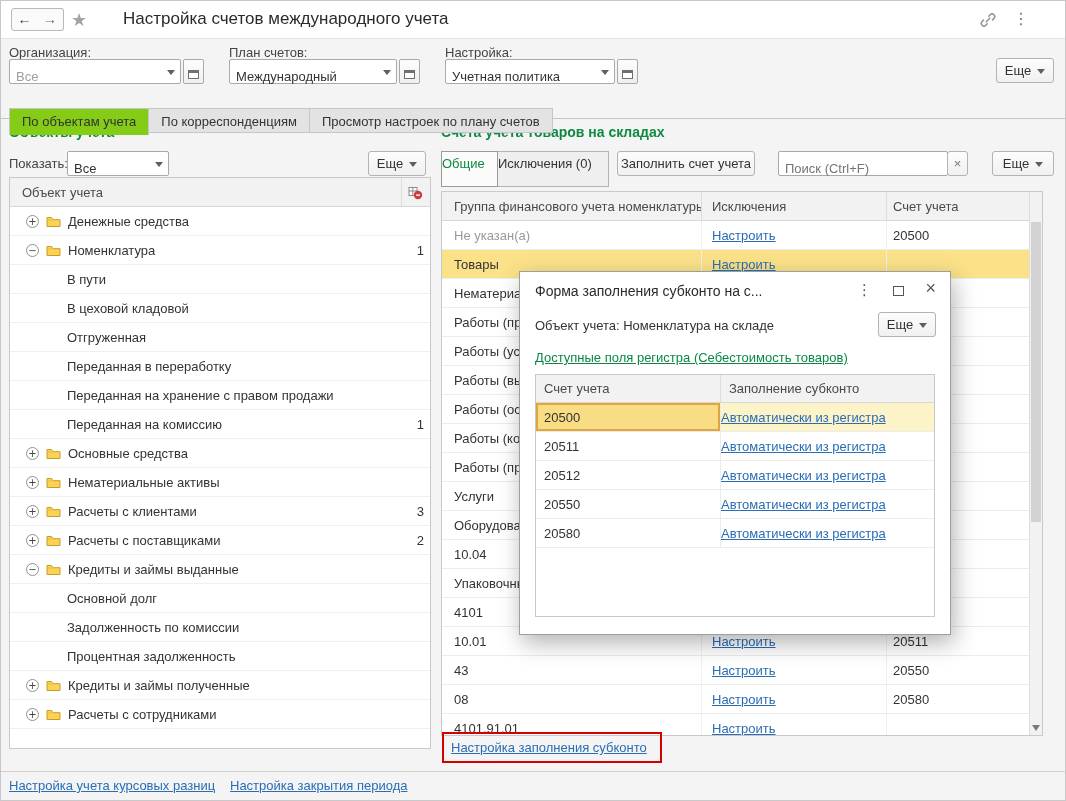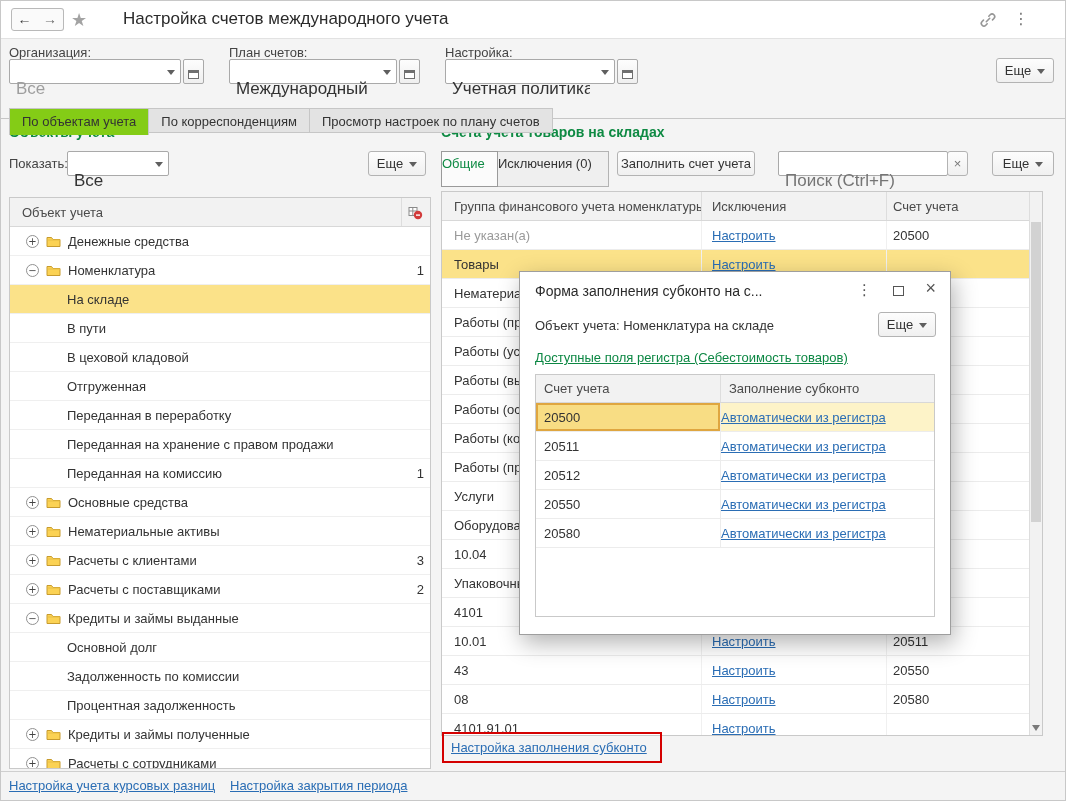--- a/index.html
+++ b/index.html
@@ -13,21 +13,21 @@
   .navbtn.back{left:10px;border-radius:3px 0 0 3px}
   .navbtn.fwd{left:36px;border-radius:0 3px 3px 0;border-left:none;color:#6b6b6b}
   .star{position:absolute;left:70px;top:8px;font-size:18px;color:#a3a3a3;cursor:pointer;font-family:"DejaVu Sans",sans-serif}
   .wtitle{position:absolute;left:122px;top:8px;font-size:17px;color:#2b2b2b;white-space:nowrap}
   .linkicon{position:absolute;left:978px;top:10px;cursor:pointer}
   .kebab{position:absolute;left:1012px;top:8px;font-size:16px;color:#7a7a7a;cursor:pointer;font-family:"DejaVu Sans",sans-serif}
 
   
   .flabel{position:absolute;top:44px;font-size:13px;color:#444;white-space:nowrap}
   .fld{position:absolute;top:58px;height:25px;border:1px solid #a9a9a9;background:#fff;border-radius:2px}
-  .fld input{border:0;outline:0;width:calc(100% - 18px);height:31px;margin-top:13px;padding:0 6px;font-size:17px;color:#333;background:transparent}
+  .fld input{border:0;outline:0;width:calc(100% - 18px);height:31px;margin-top:1px;padding:0 6px;font-size:13px;color:#333;background:transparent}
   .fld input.ghost{color:#9e9e9e}
   .fldcaret{position:absolute;right:5px;top:10px;width:0;height:0;border-left:4px solid transparent;border-right:4px solid transparent;border-top:5px solid #5f5f5f}
   .choosebtn{position:absolute;top:58px;width:21px;height:25px;border:1px solid #a9a9a9;background:linear-gradient(#fdfdfd,#efefef);border-radius:2px;text-align:center;cursor:pointer;padding-top:7px}
   .winicon{display:inline-block;width:11px;height:9px;border:1px solid #6f6f6f;background:#fff;position:relative}
   .winicon::before{content:"";position:absolute;left:0;top:0;right:0;height:2px;background:#6f6f6f}
   .btn{position:absolute;height:25px;border:1px solid #b3b3b3;background:linear-gradient(#fdfdfd,#f0f0f0);border-radius:3px;font-size:13px;color:#333;text-align:center;line-height:23px;cursor:pointer;white-space:nowrap}
   .caret{display:inline-block;width:0;height:0;border-left:4px solid transparent;border-right:4px solid transparent;border-top:5px solid #5f5f5f;vertical-align:middle;margin-left:6px}
 
   
   .tabstrip{position:absolute;left:8px;top:91px;display:flex;z-index:2}
@@ -145,21 +145,21 @@
   </div>
 
   <div class="panel-title" style="left:8px">Объекты учета</div>
   <span class="flabel" style="left:8px;top:155px">Показать:</span>
   <div class="fld" style="left:66px;top:150px;width:102px">
     <input value="Все" style="">
     <span class="fldcaret"></span>
   </div>
   <div class="btn" style="left:367px;top:150px;width:58px"><span>Еще</span><span class="caret"></span></div>
 
-  <div class="tbl" style="left:8px;top:196px;width:422px;height:572px">
+  <div class="tbl" style="left:8px;top:176px;width:422px;height:572px">
     <div class="thead">
       <span style="padding-left:12px">Объект учета</span>
       <span style="position:absolute;right:28px;top:0;bottom:0;border-left:1px solid #ddd"></span>
       <span class="hicon">
         <svg width="15" height="14" viewBox="0 0 15 14">
           <rect x="1" y="1.5" width="8" height="8" fill="#fff" stroke="#8a8a8a"></rect>
           <line x1="1" y1="5" x2="9" y2="5" stroke="#8a8a8a"></line>
           <line x1="4.8" y1="1.5" x2="4.8" y2="9.5" stroke="#8a8a8a"></line>
           <circle cx="10" cy="9" r="4.2" fill="#d23b3b"></circle>
           <rect x="8" y="8.4" width="4" height="1.4" fill="#fff"></rect>
@@ -181,24 +181,20 @@
         <div class="trow">
           <span class="expander">−</span>
           <span class="folder">
             <svg width="15" height="13" viewBox="0 0 15 13">
               <path d="M1 2.5 h4.5 l1.5 2 h7 v7 h-13 z" fill="#FBD254" stroke="#C79B2E"></path>
               <path d="M1.5 5 h12.5" stroke="#E8BE45"></path>
             </svg>
           </span>
           <span class="tlabel">Номенклатура</span>
           <span class="tcount">1</span>
-        </div>
-        <div class="trow leaf sel">
-          <span class="tlabel">На складе</span>
-          <span class="tcount"></span>
         </div>
         <div class="trow leaf">
           <span class="tlabel">В пути</span>
           <span class="tcount"></span>
         </div>
         <div class="trow leaf">
           <span class="tlabel">В цеховой кладовой</span>
           <span class="tcount"></span>
         </div>
         <div class="trow leaf">

